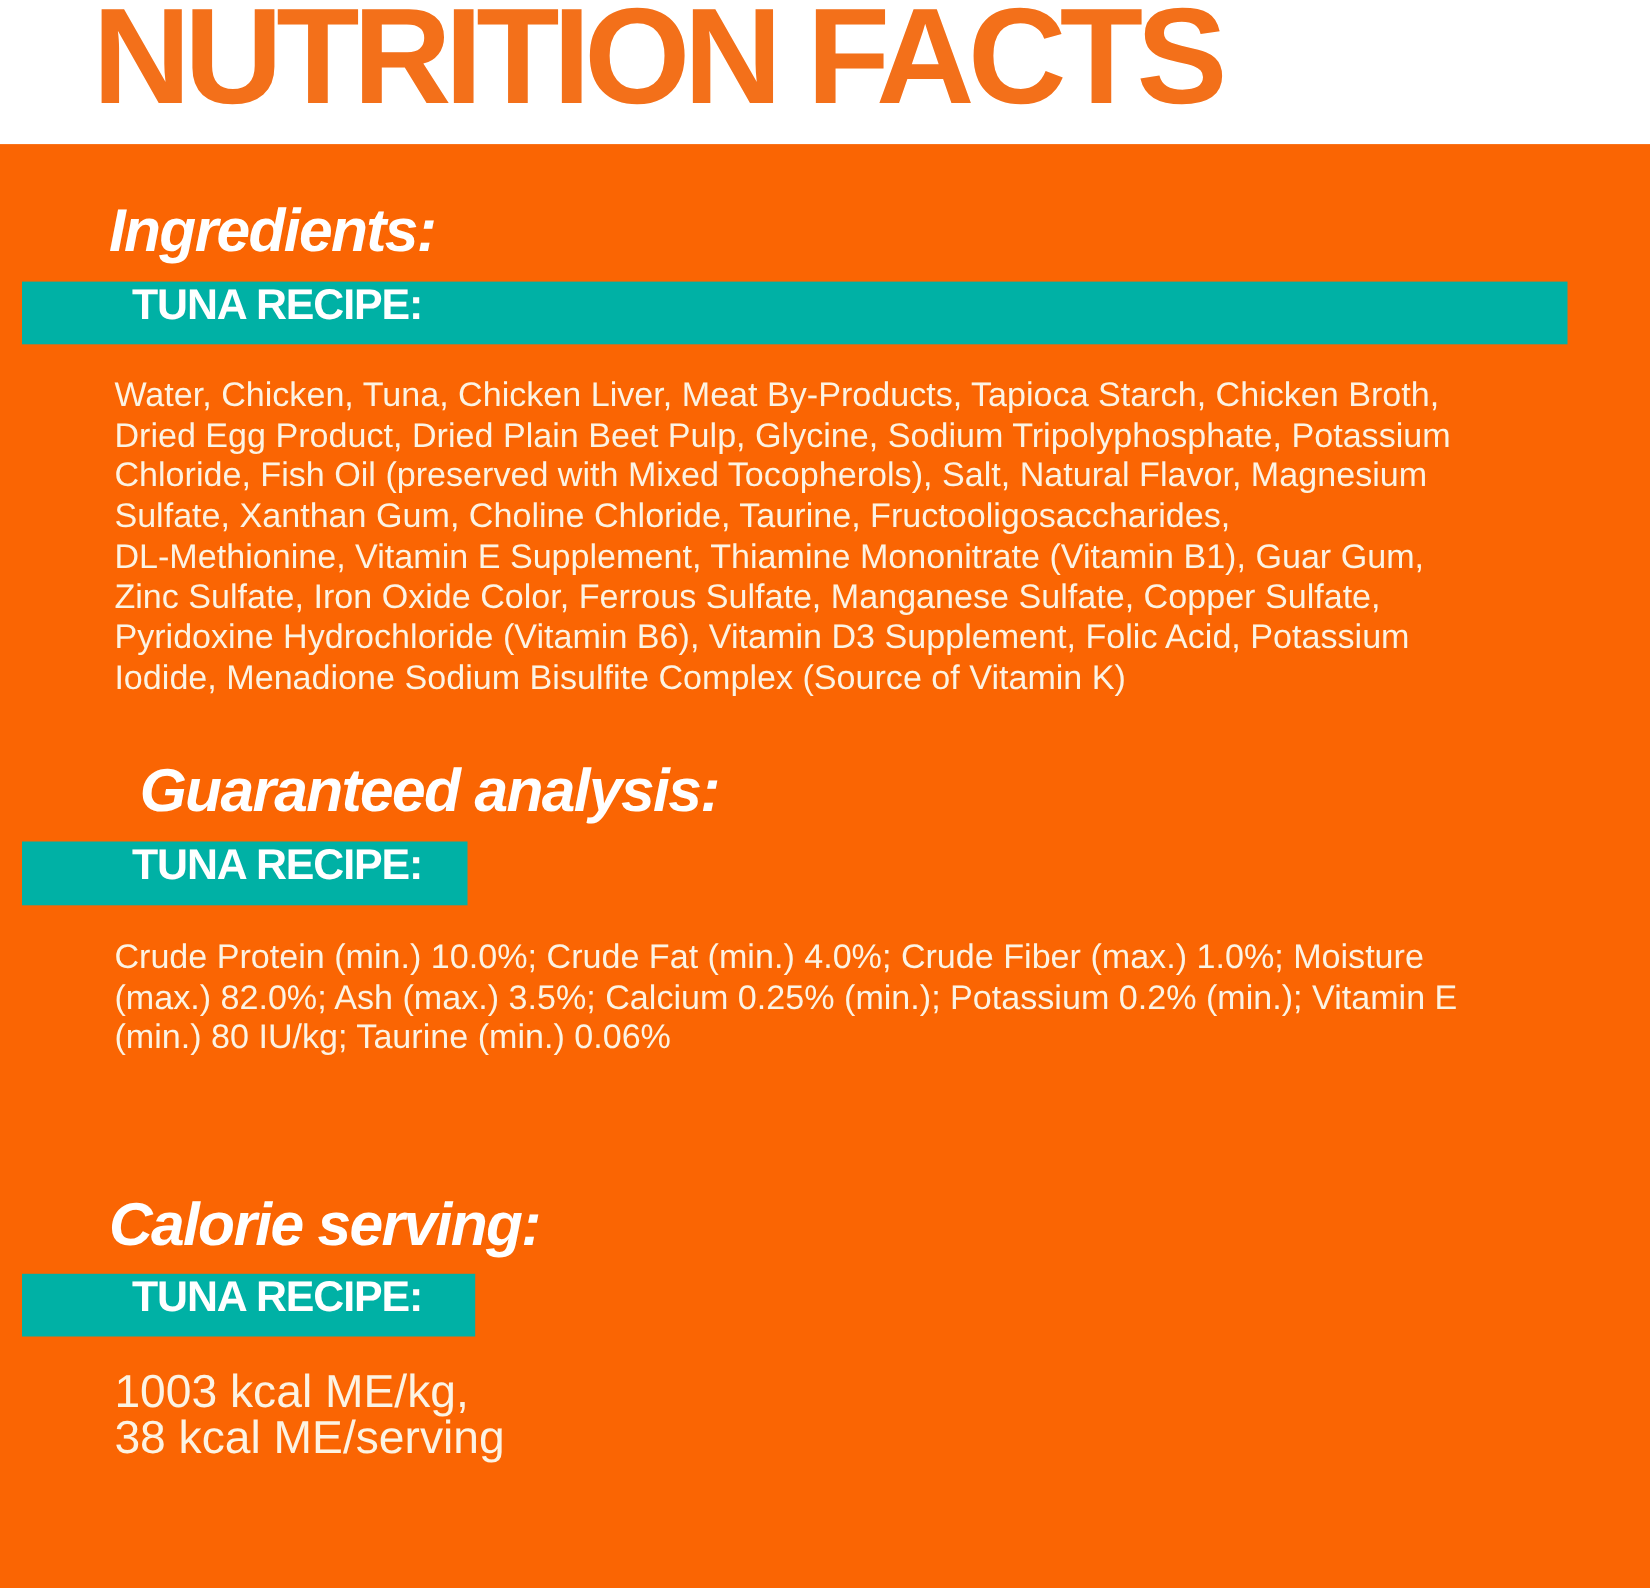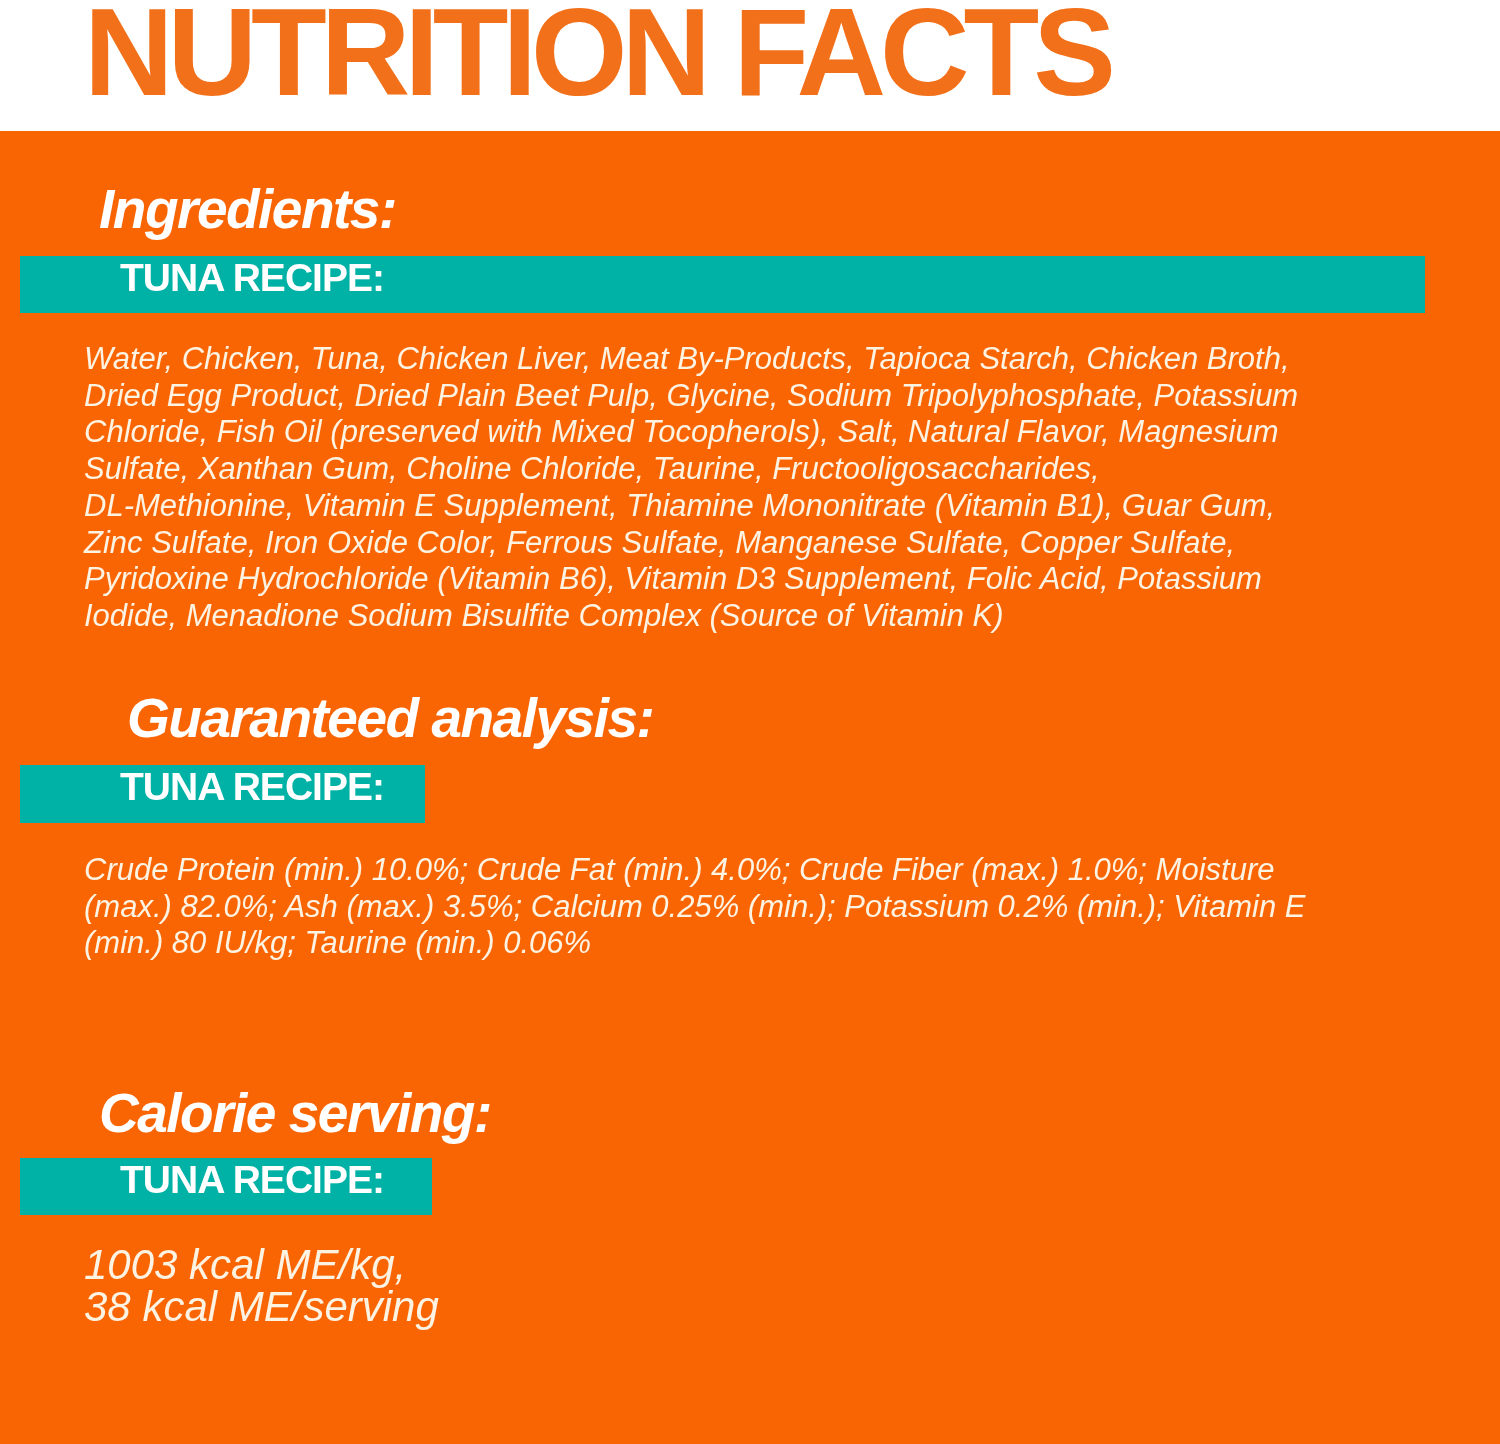--- a/index.html
+++ b/index.html
@@ -40,24 +40,23 @@
   }
   #band-1{top:256px;width:1405px;height:57px;}
   #band-2{top:765px;width:405px;height:58px;}
   #band-3{top:1158px;width:412px;height:57px;}
   .band-label{
     font-size:39px;font-weight:bold;letter-spacing:-1px;
     color:var(--white,#FFFFFF);
     white-space:pre;
   }
   .bodytext{
-    position:absolute;left:84px;margin:0;
+    position:absolute;left:104px;margin:0;
     color:var(--text-cream,#FCF3E3);
     white-space:pre;
-    font-style:italic;
   }
   #ingredients-text{top:341px;font-size:31px;line-height:36.7px;}
   #analysis-text{top:852px;font-size:31px;line-height:36.7px;}
   #calorie-text{top:1244px;font-size:42px;line-height:42px;}
 </style>
 </head>
 <body>
 
 <div class="canvas">
 

